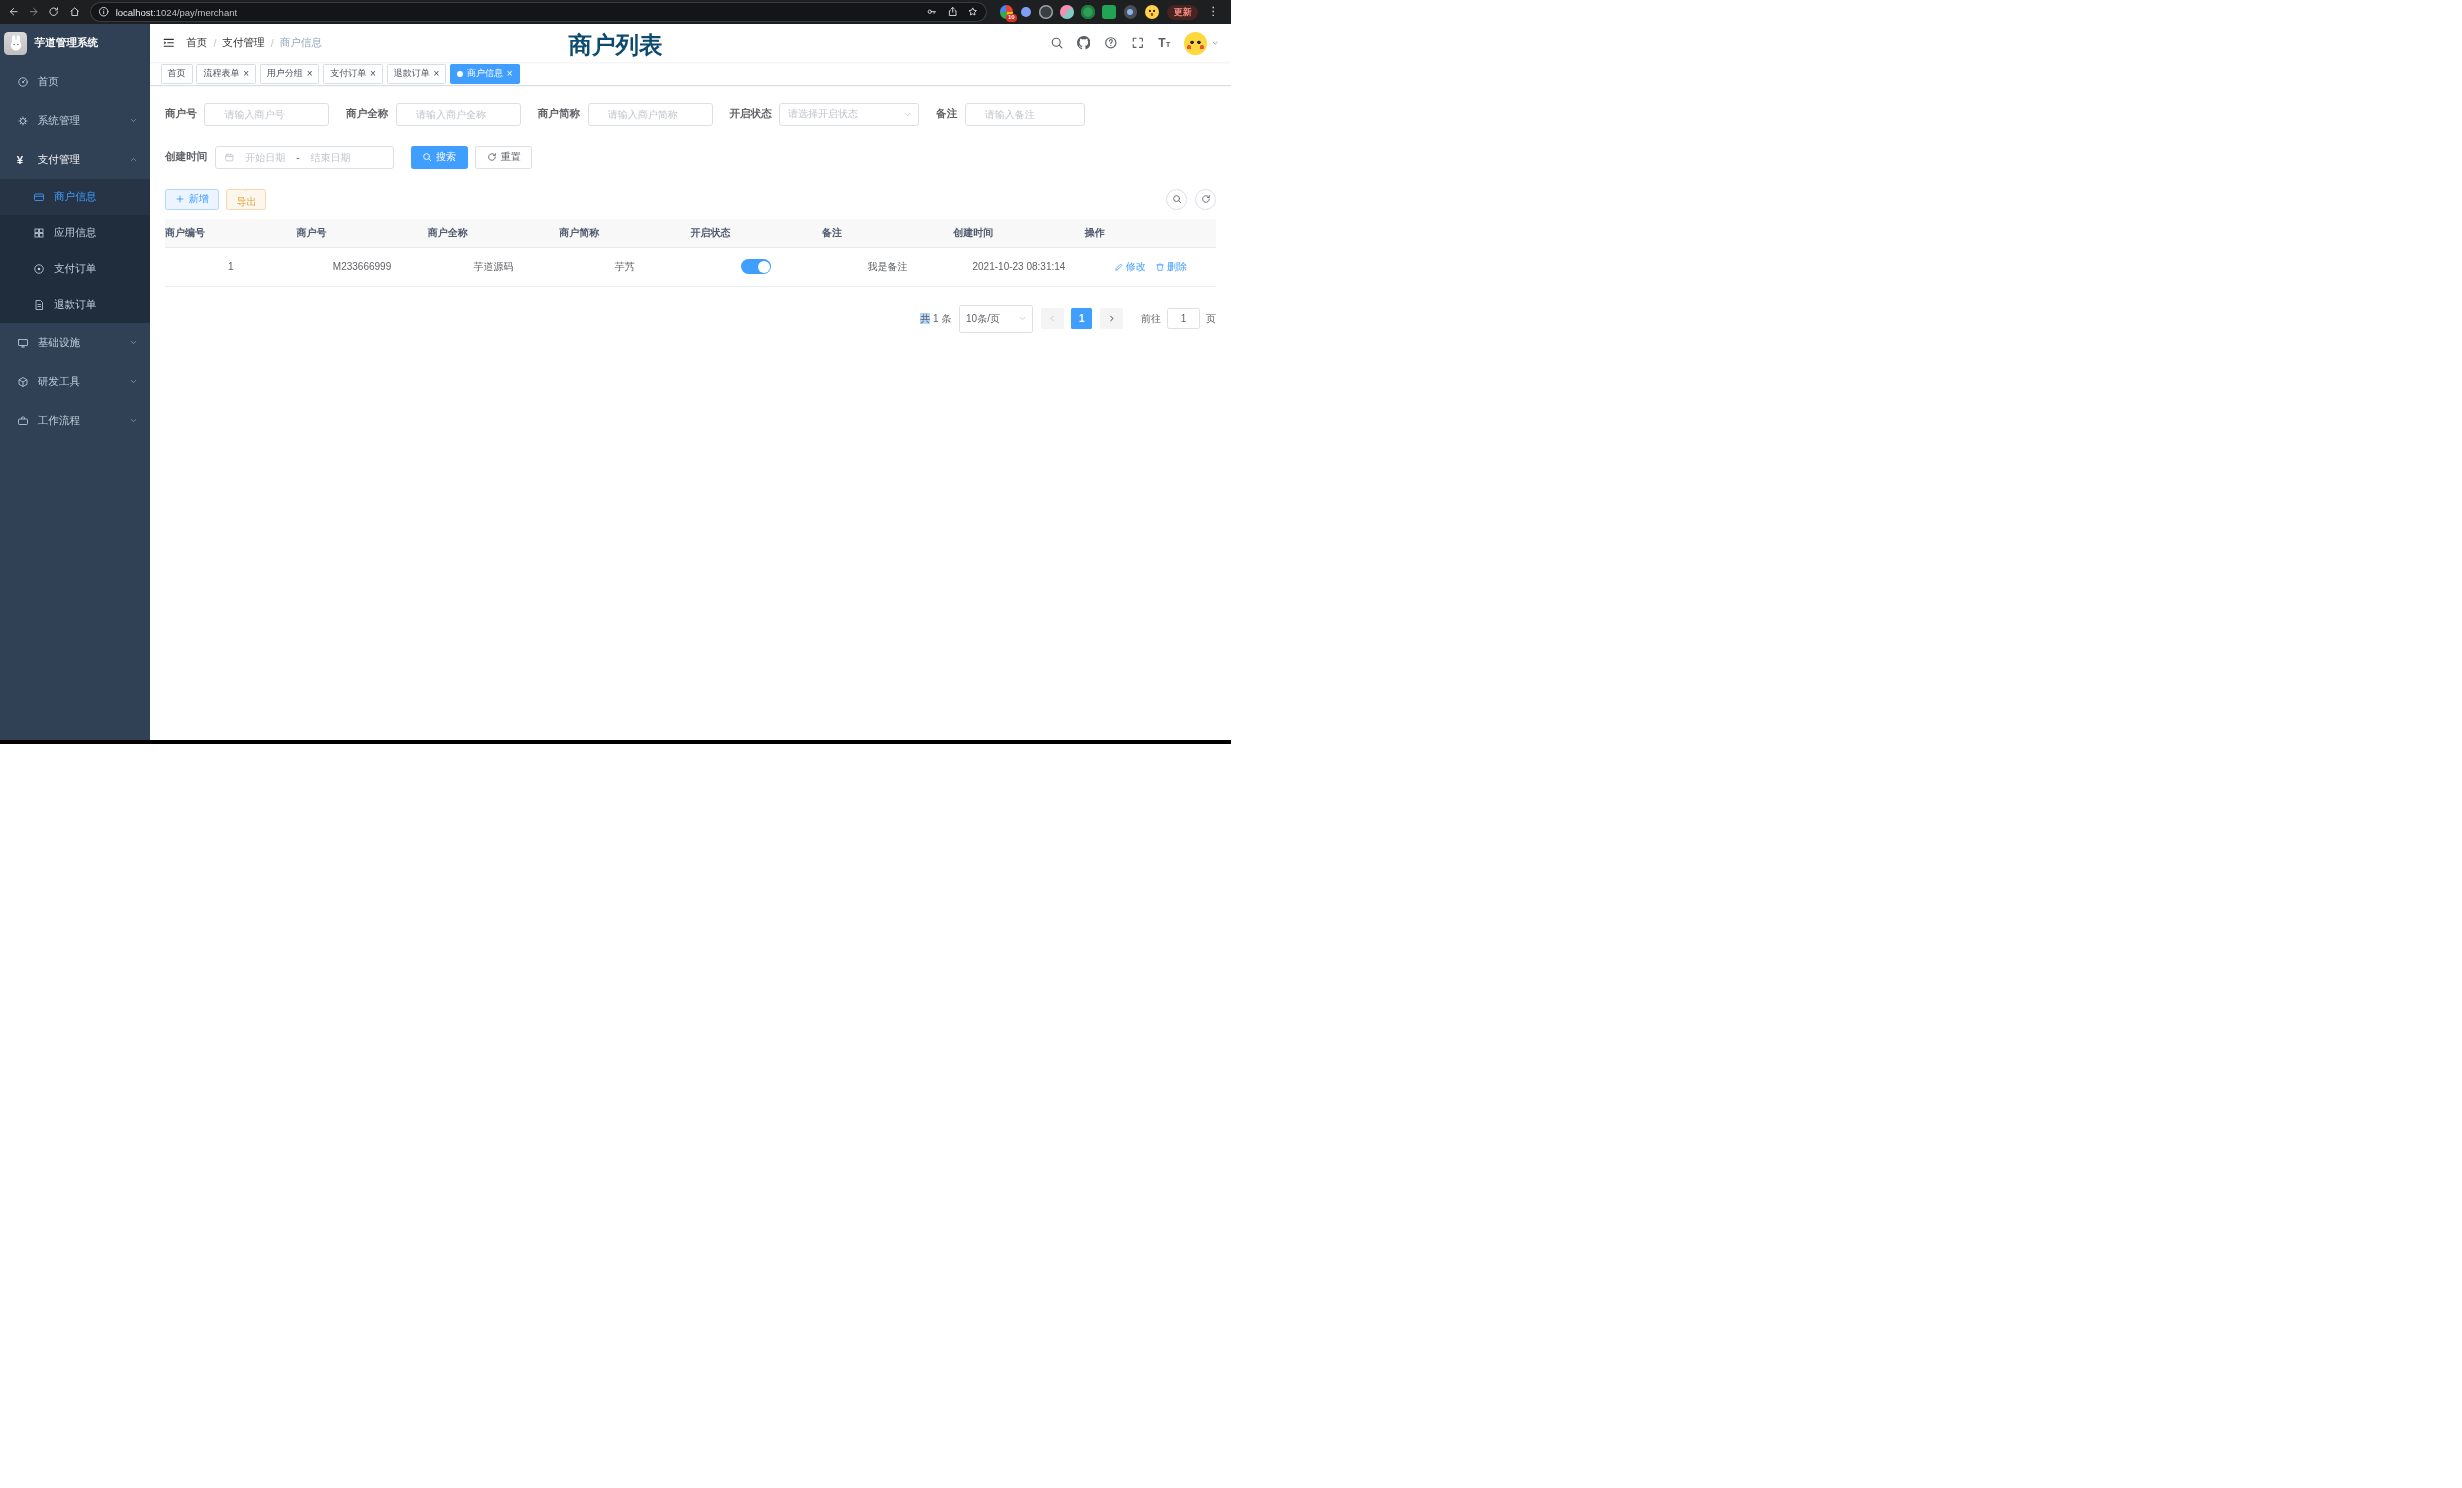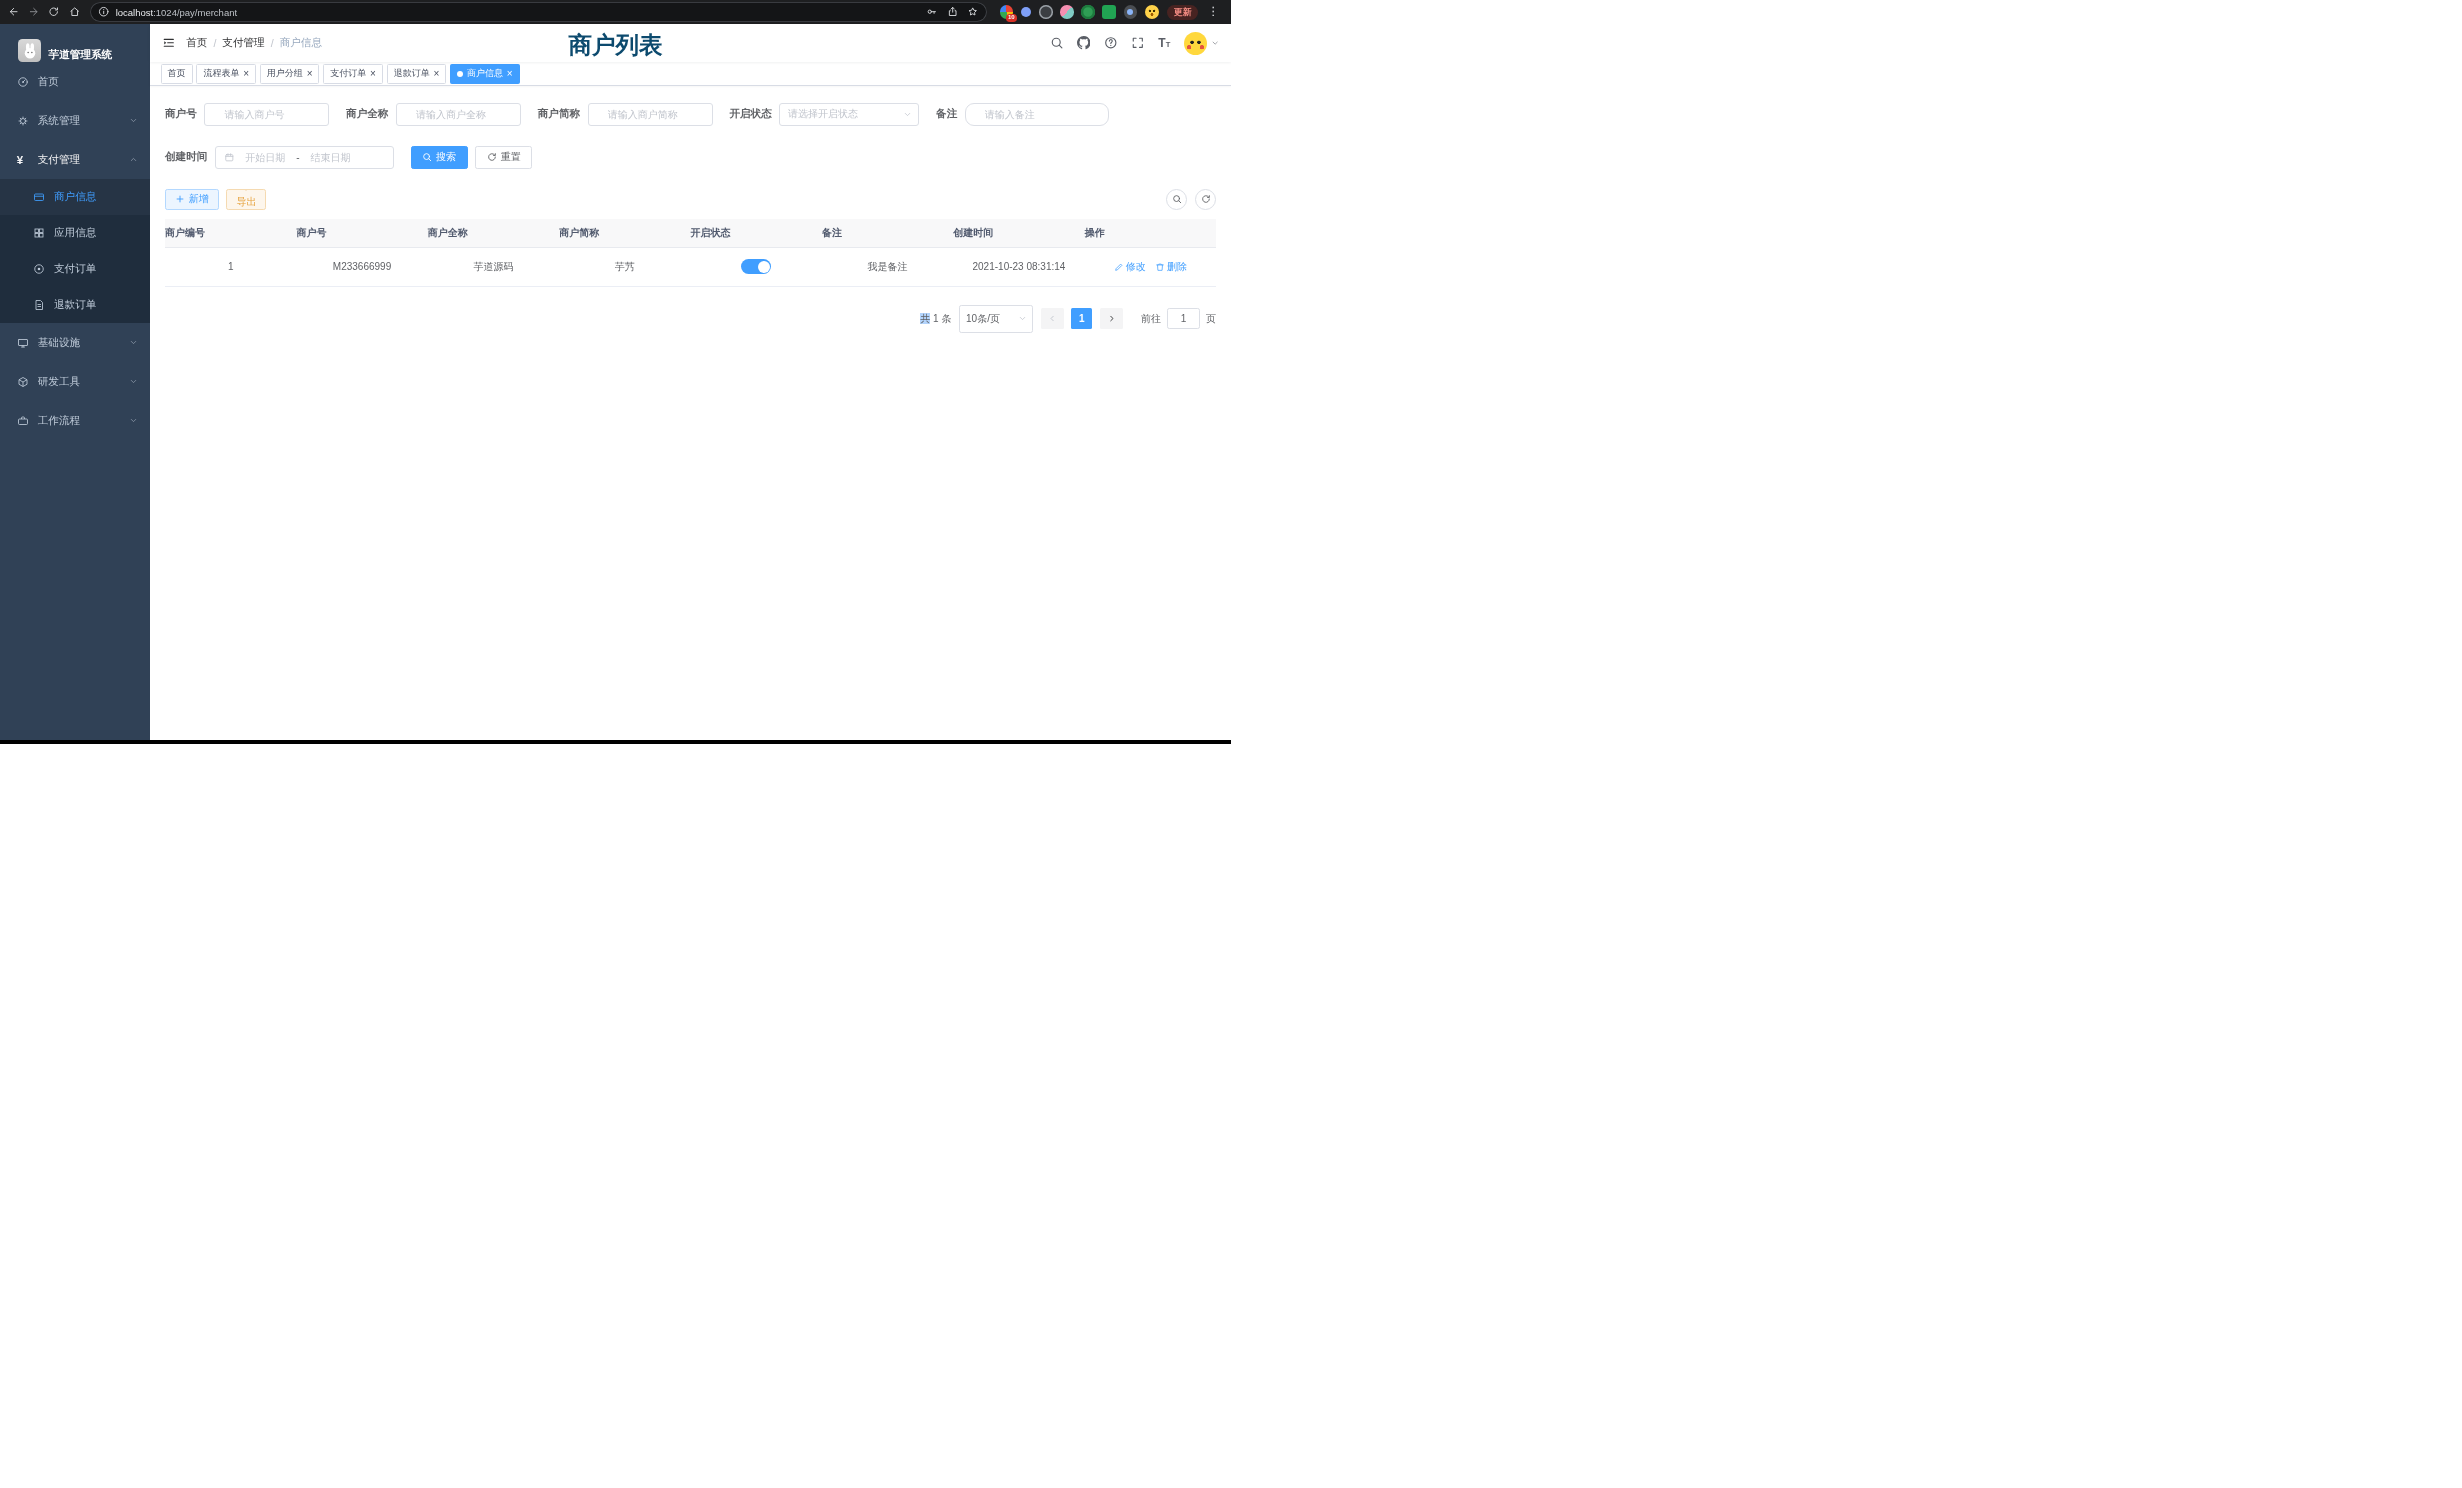--- a/index.html
+++ b/index.html
@@ -37,21 +37,21 @@
                  radial-gradient(circle at 50% 68%, #a05a00 1.2px, transparent 1.7px), #ffd24a; }
   .update-chip { height:15px; display:inline-flex; align-items:center; padding:0 6.8px; border-radius:8.3px;
                  background:rgba(217,48,37,.22); color:#f28b82; font-size:9px; font-weight:700; cursor:pointer; }
   .kebab { color:#e8eaed; font-size:11.4px; line-height:1; cursor:pointer; padding:0 1.5px; }
 
   
   .app { display:flex; height:calc(100% - 24px); }
 
   
   .sidebar { width:150px; background:#304156; color:#bfcbd9; flex:none; display:flex; flex-direction:column; }
-  .logo { height:38px; display:flex; align-items:flex-end; gap:7.6px; padding:0 18px; cursor:pointer; }
+  .logo { height:38px; display:flex; align-items:center; gap:7.6px; padding:0 4px; cursor:pointer; }
   .logo-img { width:23px; height:23px; border-radius:4.5px; background:linear-gradient(180deg,#d9d9d9,#bfbfbf);
               display:flex; align-items:center; justify-content:center; flex:none; }
   .logo-title { color:#fff; font-size:10.6px; font-weight:700; white-space:nowrap; }
   .menu { flex:1; overflow:hidden; }
   .menu-item { height:39px; display:flex; align-items:center; gap:9px; padding:0 12px 0 16.7px;
                font-size:10.6px; cursor:pointer; white-space:nowrap; }
   .menu-item .micon { width:12px; height:12px; flex:none; display:inline-flex; }
   .menu-item .micon svg { width:12px; height:12px; }
   .yen { font-size:11.4px; font-weight:700; width:12px; text-align:center; line-height:12px; }
   .chev { margin-left:auto; color:#8f9bab; display:inline-flex; }
@@ -97,21 +97,21 @@
   .tag-dot { width:6px; height:6px; border-radius:50%; background:#fff; flex:none; }
 
   
   .content { flex:1; padding:16.7px 15px 0; background:#fff; }
   .frow { display:flex; align-items:center; margin-bottom:20px; flex-wrap:nowrap; }
   .fitem { display:flex; align-items:center; margin-right:16.7px; }
   .flabel { font-size:10.6px; font-weight:700; color:#606266; margin-right:7.6px; white-space:nowrap; }
   .input { height:23px; border:0.8px solid #dcdfe6; border-radius:3px; padding:0 19px; font-size:10px;
            color:#606266; background:#fff; outline:none; font-family:inherit; }
   .input::placeholder { color:#c0c4cc; }
-  .w165 { width:125px; } .w190 { width:144px;border-radius:9px; }
+  .w165 { width:125px; } .w190 { width:120px; }
   .select { width:140px; height:23px; border:0.8px solid #dcdfe6; border-radius:3px; display:flex; align-items:center;
             justify-content:space-between; padding:0 6px 0 7.6px; font-size:10px; color:#c0c4cc; cursor:pointer; background:#fff; }
   .select .chevd { color:#c0c4cc; display:inline-flex; }
   .select .chevd svg { width:9px; height:9px; }
   .daterange { width:179px; height:23px; border:0.8px solid #dcdfe6; border-radius:3px; display:flex; align-items:center;
                gap:3px; padding:0 7.6px; background:#fff; }
   .daterange .cal { color:#c0c4cc; display:inline-flex; flex:none; }
   .daterange .cal svg { width:10.6px; height:10.6px; }
   .dinput { border:none; outline:none; width:56px; text-align:center; font-size:10px; color:#606266; font-family:inherit; }
   .dinput::placeholder { color:#c0c4cc; }

